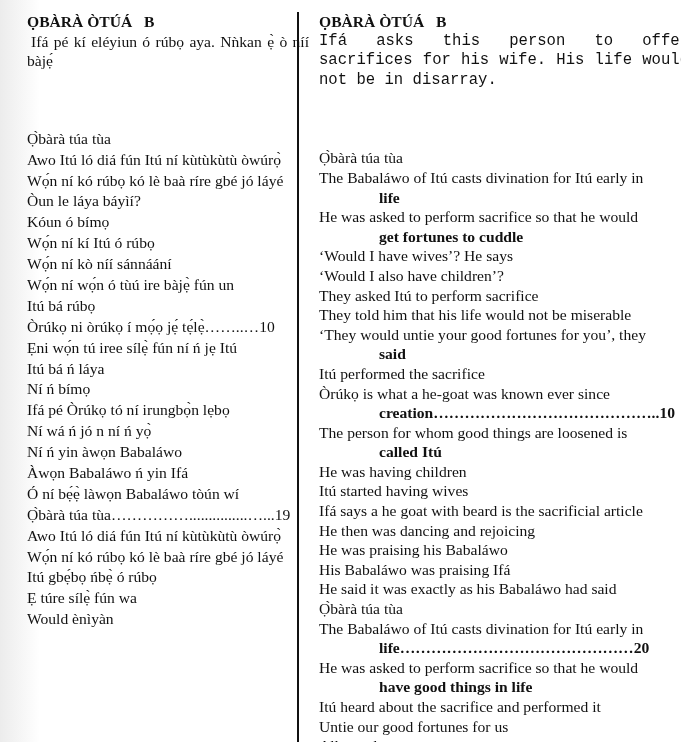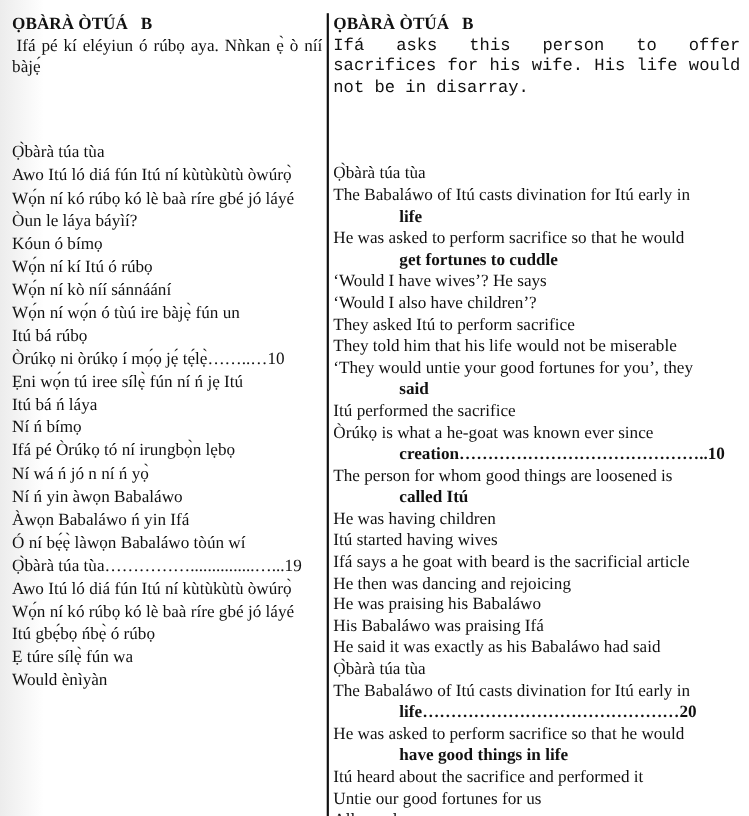--- a/index.html
+++ b/index.html
@@ -30,20 +30,21 @@
       bottom: 0;
       width: 2px;
       background: #111;
       z-index: 1;
     }
     .col {
       position: absolute;
       top: 12px;
       z-index: 2;
       line-height: 19.6px;
+      margin-left: 16px;
     }
     .col-left { left: 11px; width: 282px; }
     .col-right { left: 303px; width: 370px; }
     .title {
       font-weight: bold;
       font-size: 15.6px;
       white-space: pre;
     }
     .intro-left {
       text-align: justify;

